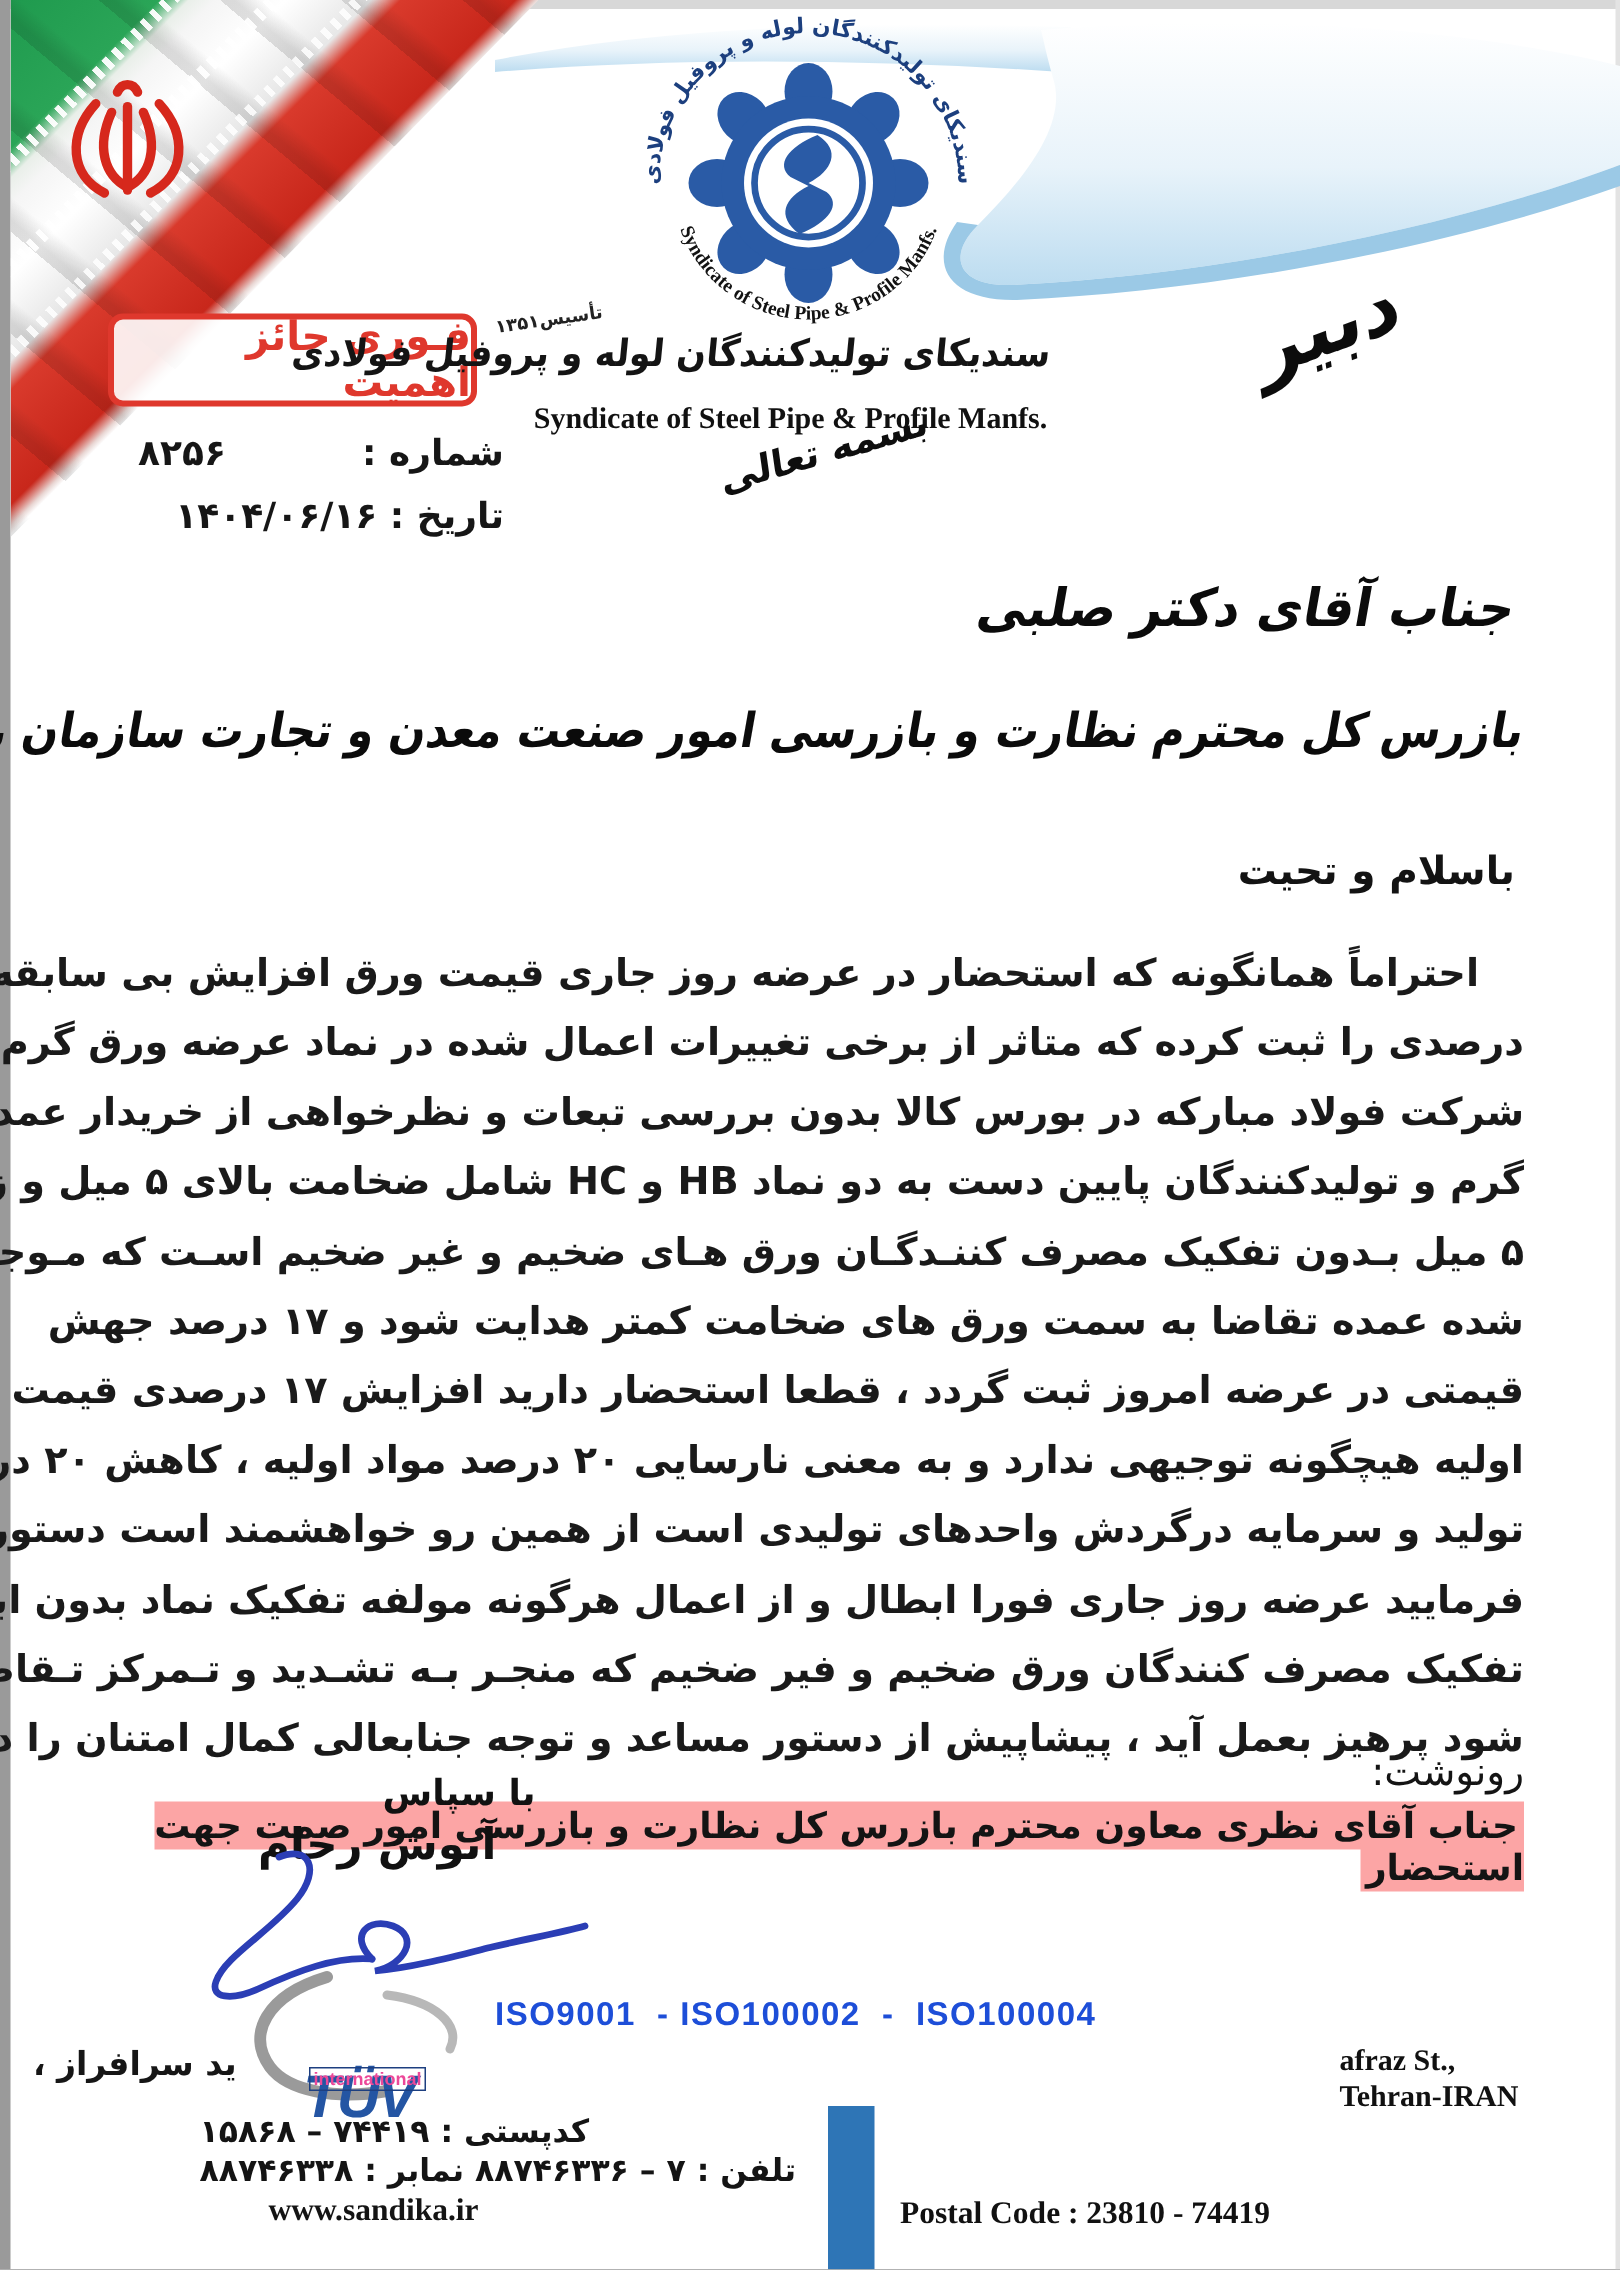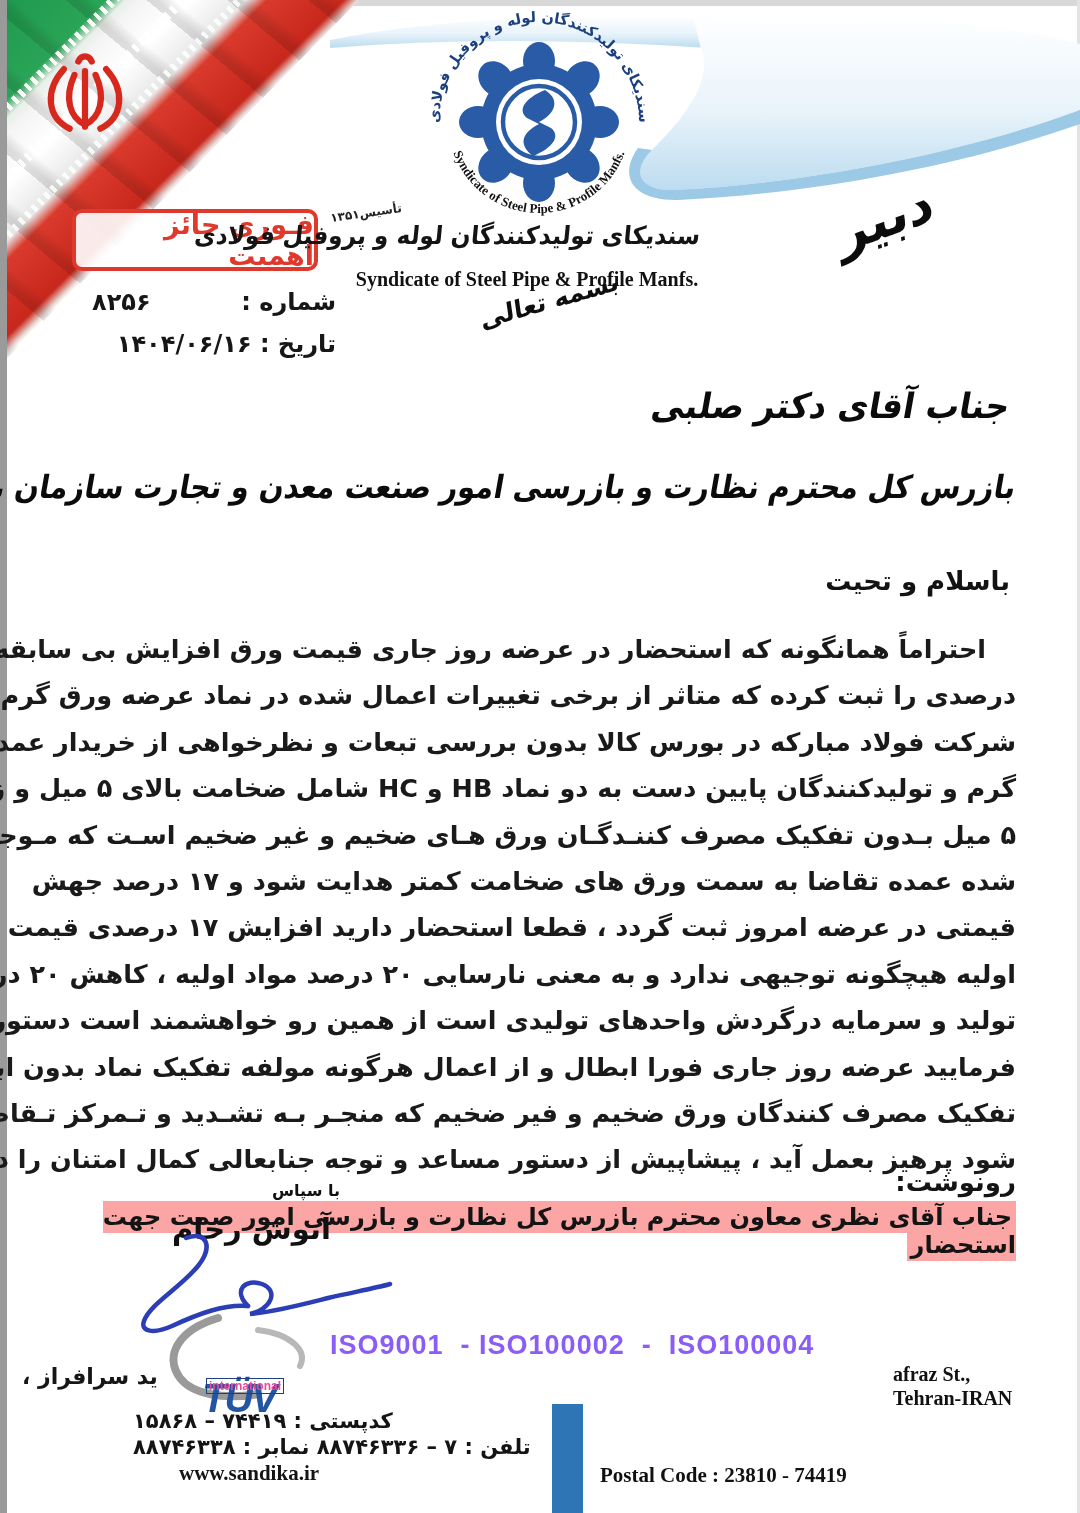--- a/index.html
+++ b/index.html
@@ -91,37 +91,37 @@
 
   
   .body{
     position:absolute;left:64px;top:626px;width:952px;direction:rtl;
     font-size:25.5px;font-weight:bold;line-height:46.4px;color:#1a1a1a;
   }
   .bline{text-align:justify;text-align-last:justify;white-space:nowrap;}
   .indent{padding-right:30px;}
 
   
-  .cc-label{position:absolute;right:64px;top:1167px;font-size:26px;font-weight:bold;direction:rtl;color:#141414;}
+  .cc-label{position:absolute;right:64px;top:1167px;font-size:26px;font-weight:normal;direction:rtl;color:#141414;}
   .cc-line{position:absolute;right:64px;top:1203px;font-size:24px;font-weight:bold;direction:rtl;color:#141414;}
   .cc-line .hl{background:#fca5a5;padding:2px 4px;}
   .closing{position:absolute;left:246px;top:1181px;width:120px;text-align:center;
-    font-size:16px;font-weight:bold;direction:rtl;color:#111;}
+    font-size:24px;font-weight:bold;direction:rtl;color:#111;}
   .signname{position:absolute;left:172px;top:1212px;width:170px;text-align:left;
     font-size:29px;font-weight:bold;direction:rtl;color:#111;}
   .sig{position:absolute;left:128px;top:1226px;width:270px;height:115px;}
 
   
   .tuv{position:absolute;left:158px;top:1312px;width:160px;height:100px;}
   .tuv-word{position:absolute;left:44px;top:24px;font-size:40px;font-weight:bold;font-style:italic;
     color:#2455a3;font-family:"Liberation Sans",sans-serif;letter-spacing:-2px;margin-top:40px;}
   .tuv-int{position:absolute;left:48px;top:66px;font-size:12px;font-weight:bold;color:#ec4899;
     font-family:"Liberation Sans",sans-serif;border:1px solid #1d3f80;padding:0 2px;}
   .iso{
-    position:absolute;left:330px;top:1330px;font-size:27px;font-weight:bold;color:#8b5cf6;
+    position:absolute;left:330px;top:1330px;font-size:22px;font-weight:bold;color:#1d4ed8;
     font-family:"Liberation Sans",sans-serif;letter-spacing:1px;white-space:pre;
   }
   .addr-fa{position:absolute;left:22px;top:1364px;font-size:22px;font-weight:bold;direction:rtl;color:#161616;}
   .addr-en{position:absolute;left:893px;top:1362px;font-family:"Liberation Serif",serif;
     font-weight:bold;font-size:20px;line-height:24px;color:#111;}
 
   
   .f-bar{position:absolute;left:552px;top:1404px;width:31px;height:109px;background:#2e75b6;}
   .f-fa{position:absolute;right:527px;top:1408px;width:420px;direction:rtl;text-align:left;
     font-size:21px;font-weight:bold;line-height:26px;color:#141414;}

